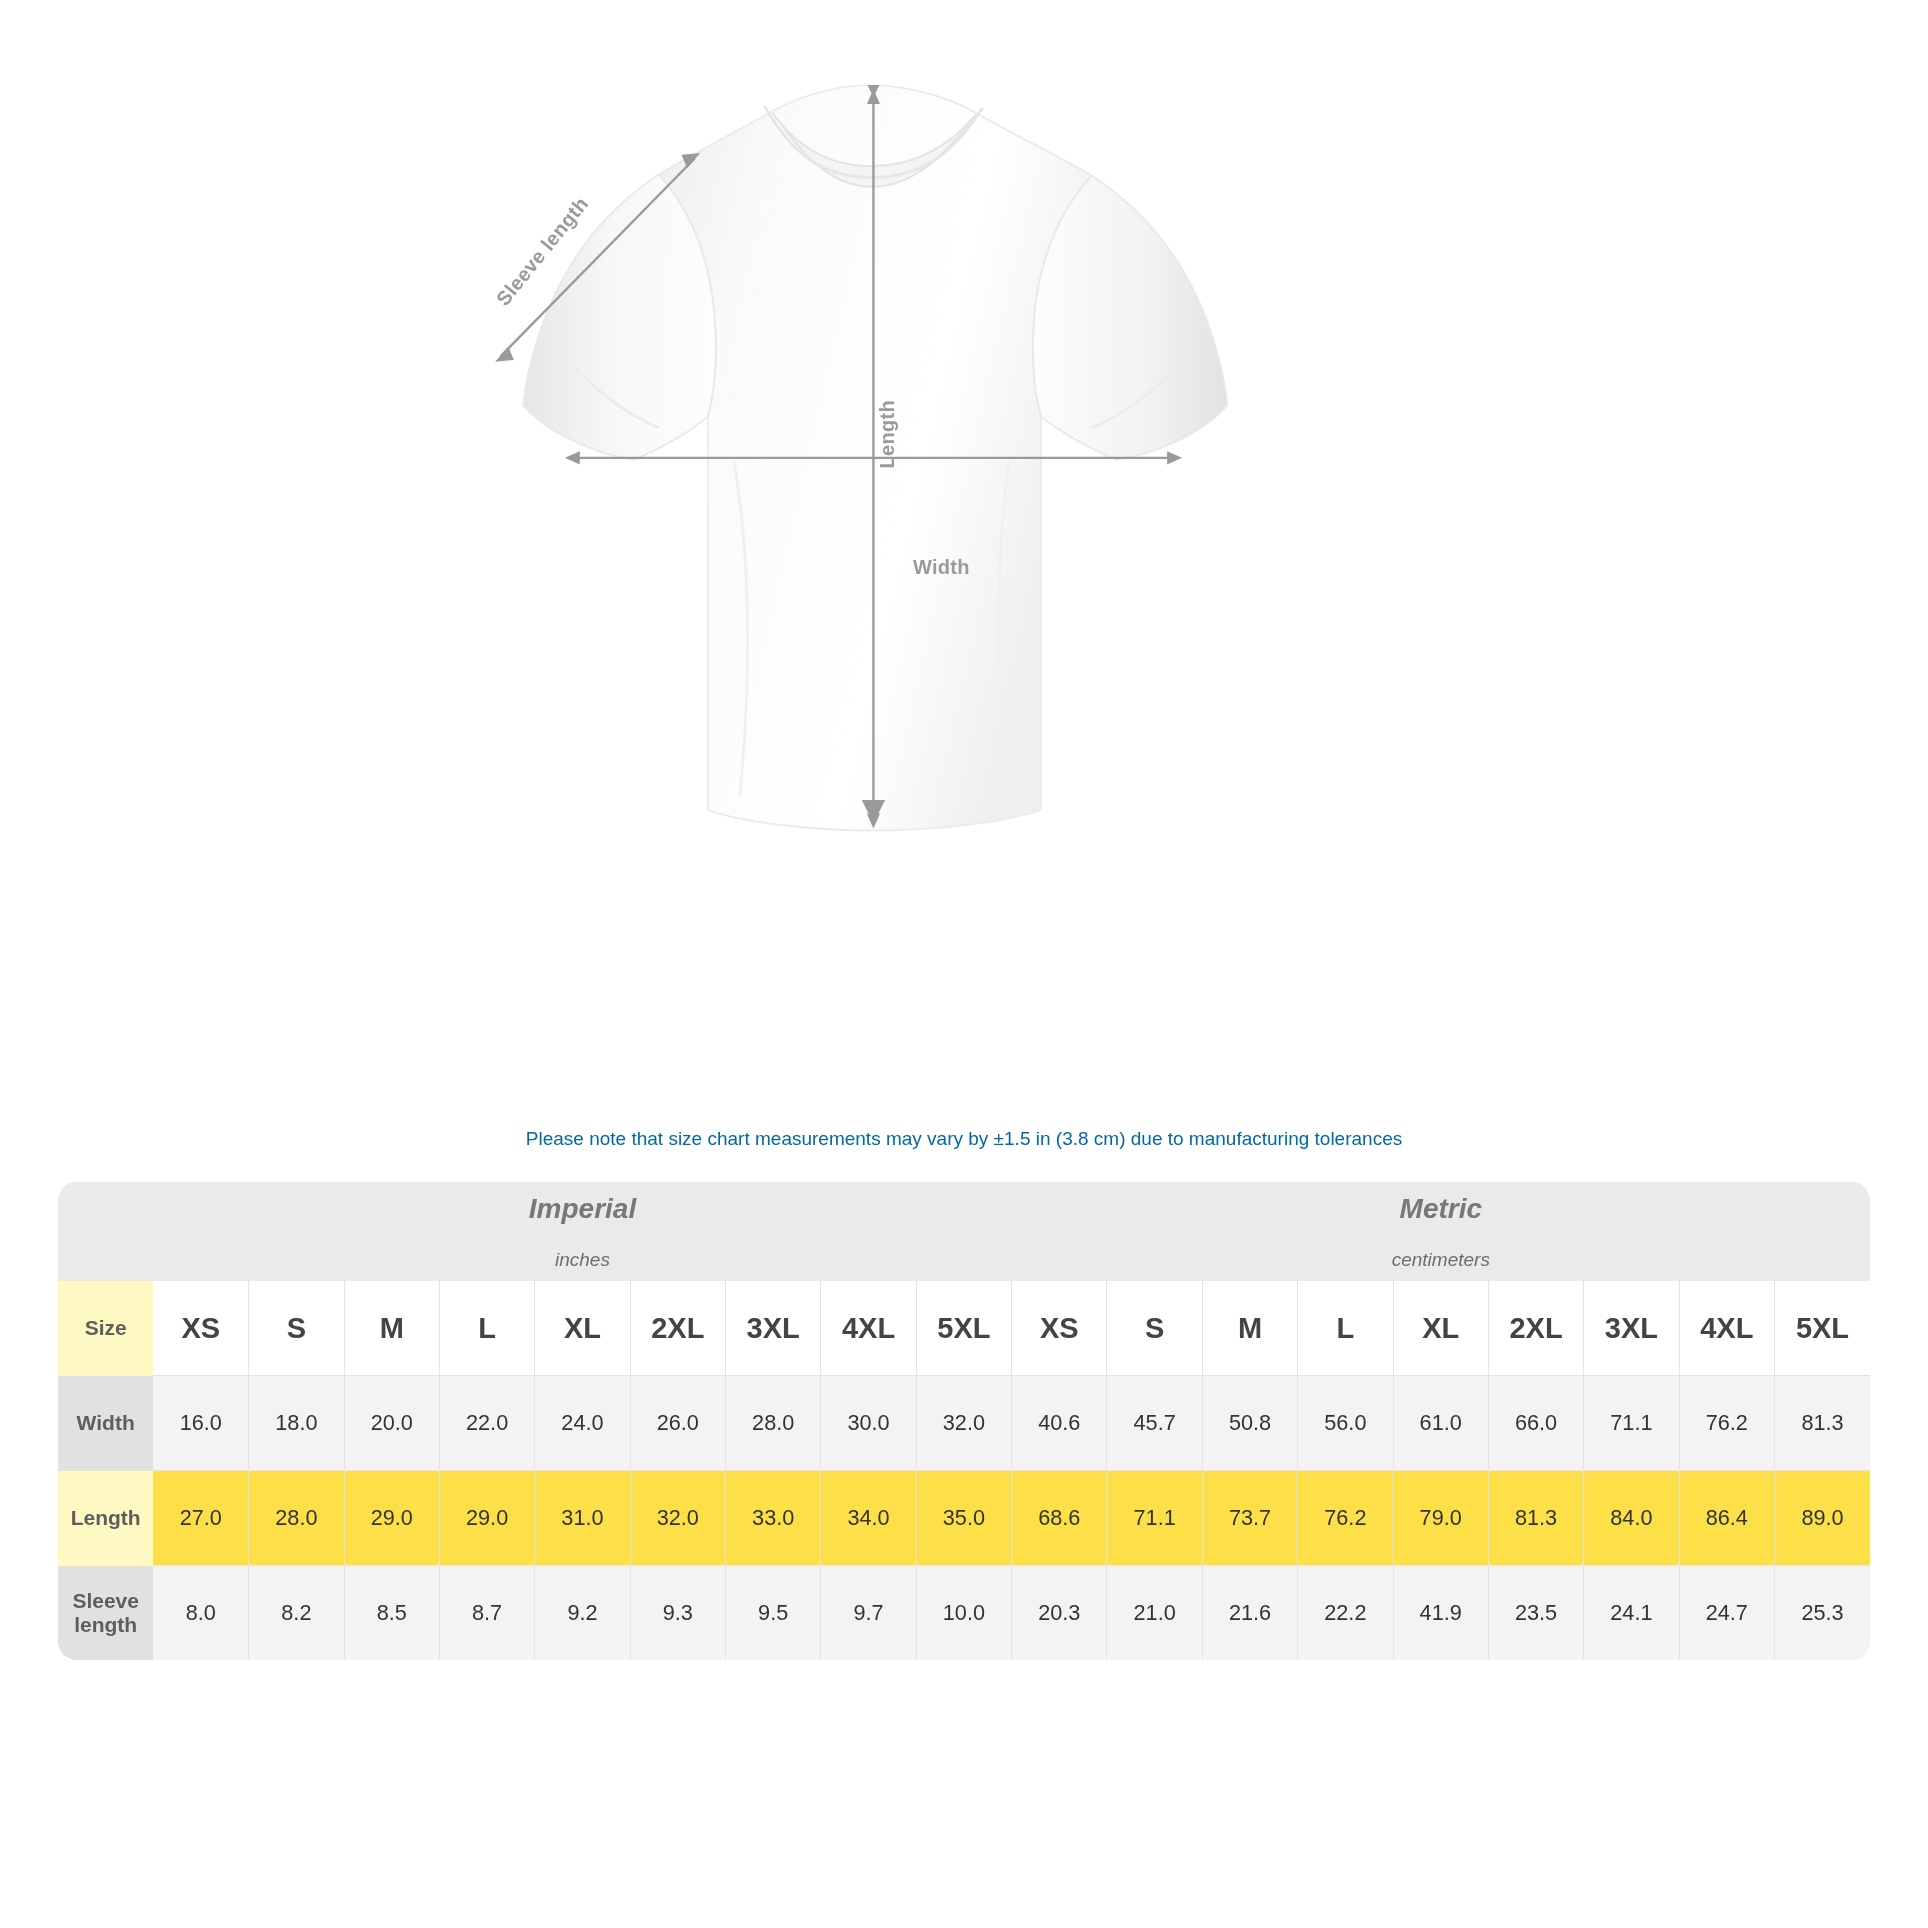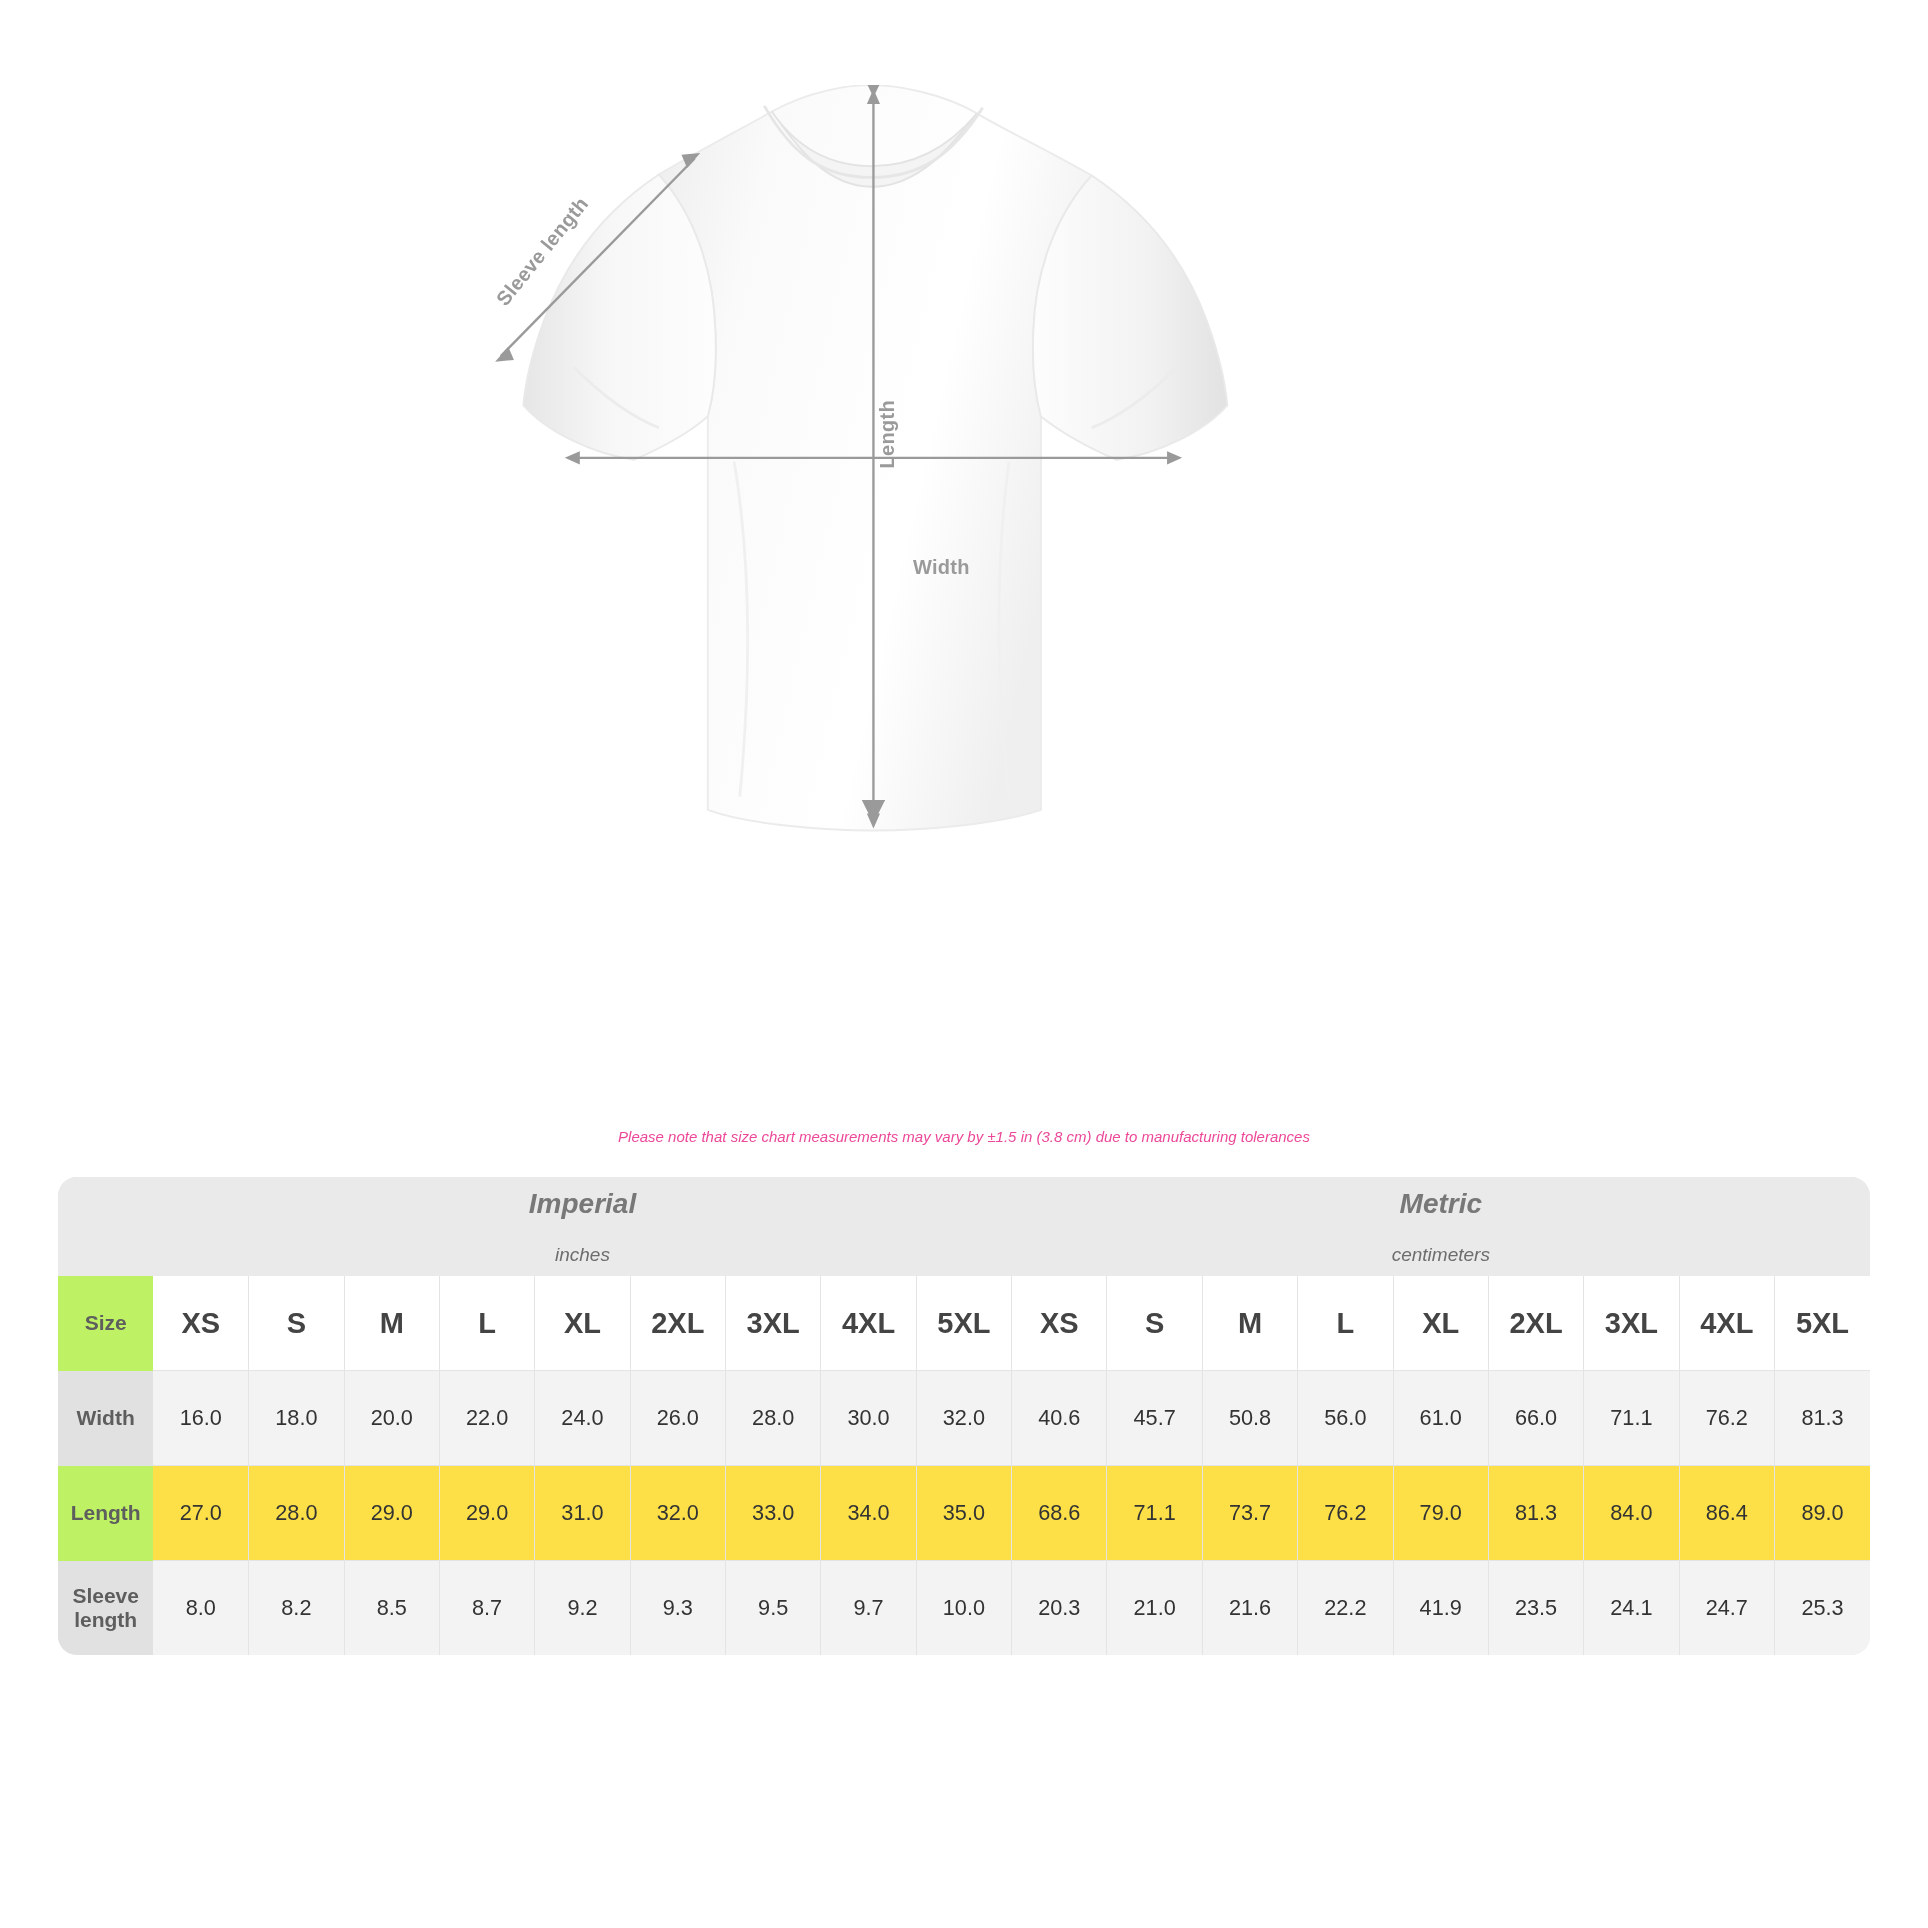--- a/index.html
+++ b/index.html
@@ -73,23 +73,22 @@
     text-align: center;
     margin-top: 5.6px;
   }
   .chart-title {
     font-size: 36px;
     font-weight: bold;
     color: #222222;
     letter-spacing: 0.2px;
   }
   .chart-note {
-    font-size: 15px;
-    font-style: italic;
-    color: #ec4899;
+    font-size: 19px;
+    color: #0369a1;
     margin-top: 17px;
   }
 
   
   .table-wrap {
     margin: 32px 58px 0 58px;
     border-radius: 19px;
     overflow: hidden;
     background: #eaeaea;
   }
@@ -119,21 +118,21 @@
     font-size: 19px;
     font-style: italic;
     color: #6d6d6d;
     margin-top: 24px;
   }
   .corner-cell {
     background: #eaeaea;
   }
 
   .row-head {
-    background: #bef264;
+    background: #fef9c3;
     font-size: 21px;
     font-weight: bold;
     color: #5e5e5e;
     text-align: center;
     vertical-align: middle;
     height: 94px;
     width: 226px;
   }
   .hdr-cell {
     background: #ffffff;

